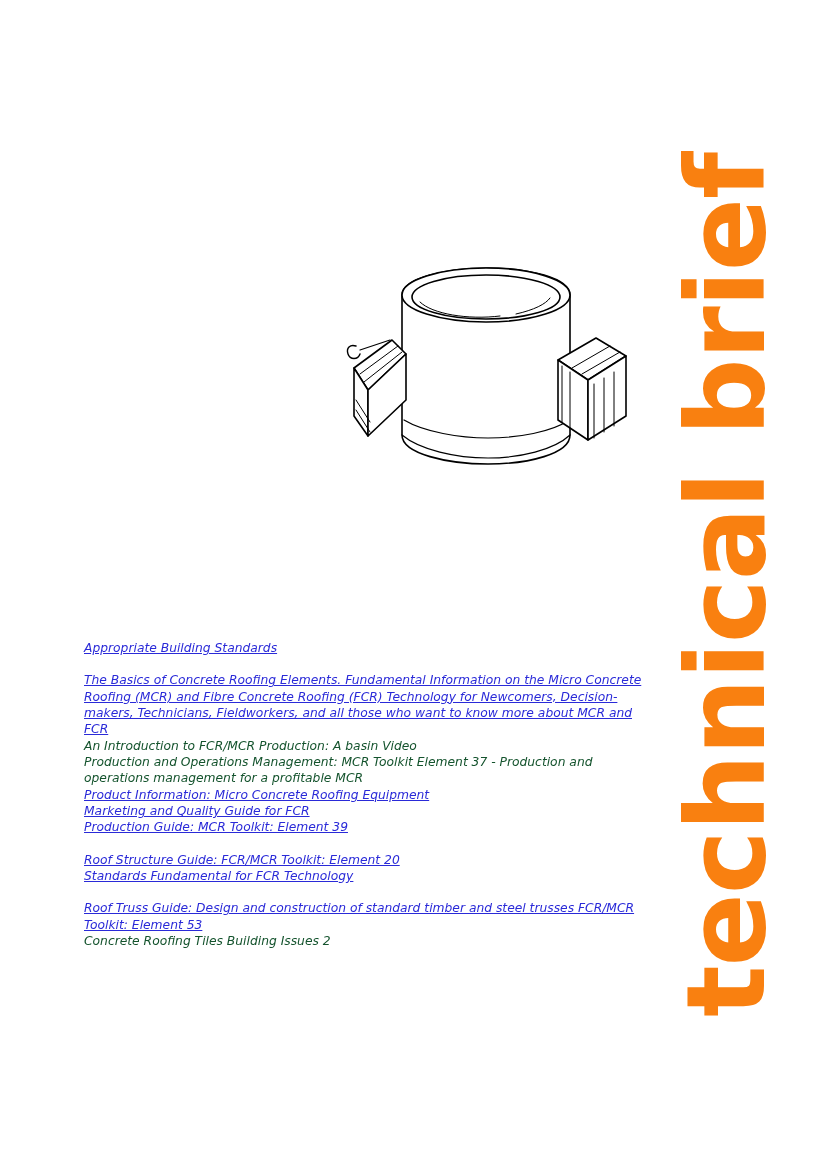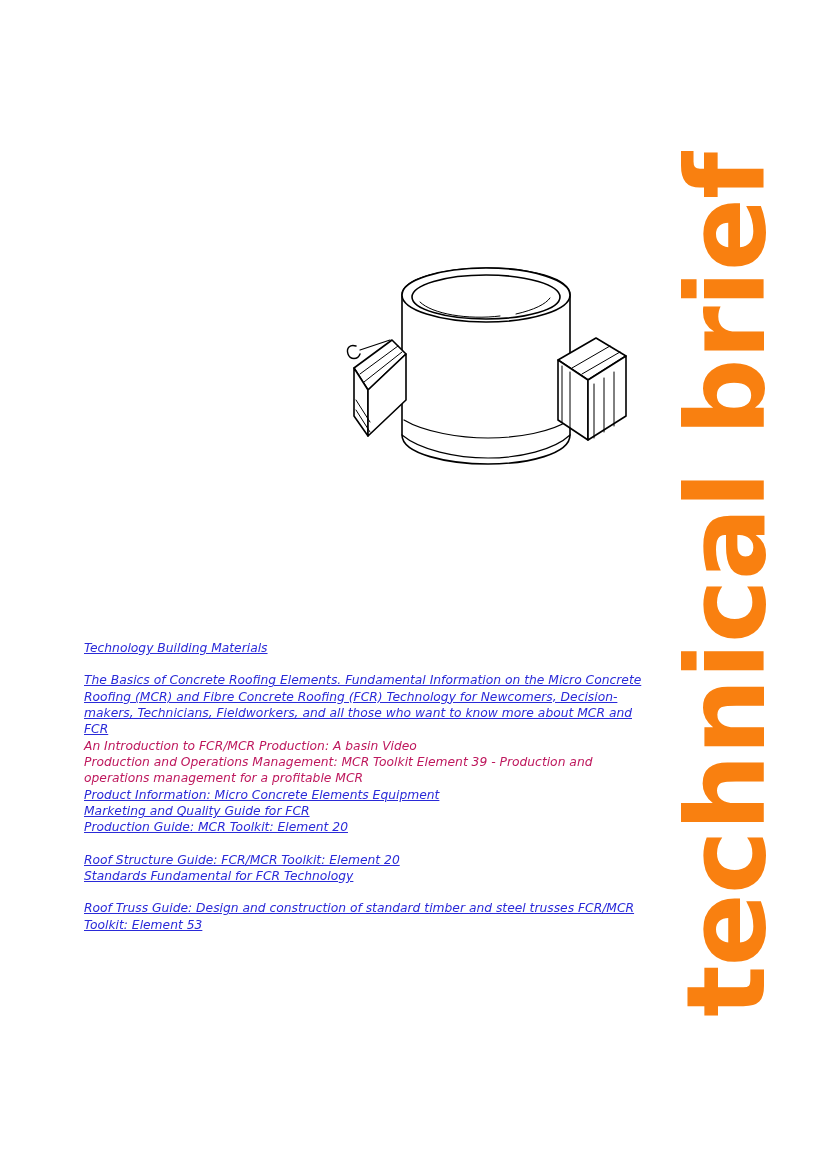--- a/index.html
+++ b/index.html
@@ -63,21 +63,21 @@
     color: #000000;
   }
   .content .entry {
     margin: 0 0 0 0;
   }
   .entry.link {
     color: #2A2AD8;
     text-decoration: underline;
   }
   .entry.plain {
-    color: #be185d;
+    color: #14532d;
   }
   .spacer-md { height: 16px; }
 </style>
 </head>
 <body>
 
 <div class="page">
 
   <div class="illustration">
     <svg viewBox="0 0 340 260" width="340" height="260" xmlns="http://www.w3.org/2000/svg">
@@ -123,28 +123,29 @@
         </g>
       </g>
     </svg>
   </div>
 
   <div class="vertical-title">
     <div class="vt-text">technical brief</div>
   </div>
 
   <div class="content">
-    <p class="entry link">Technology Building Materials</p>
+    <p class="entry link">Appropriate Building Standards</p>
     <div class="spacer-md"></div>
     <p class="entry link">The Basics of Concrete Roofing Elements. Fundamental Information on the Micro Concrete Roofing (MCR) and Fibre Concrete Roofing (FCR) Technology for Newcomers, Decision-makers, Technicians, Fieldworkers, and all those who want to know more about MCR and FCR</p>
     <p class="entry plain">An Introduction to FCR/MCR Production: A basin Video</p>
-    <p class="entry plain">Production and Operations Management: MCR Toolkit Element 39 - Production and operations management for a profitable MCR</p>
-    <p class="entry link">Product Information: Micro Concrete Elements Equipment</p>
+    <p class="entry plain">Production and Operations Management: MCR Toolkit Element 37 - Production and operations management for a profitable MCR</p>
+    <p class="entry link">Product Information: Micro Concrete Roofing Equipment</p>
     <p class="entry link">Marketing and Quality Guide for FCR</p>
-    <p class="entry link">Production Guide: MCR Toolkit: Element 20</p>
+    <p class="entry link">Production Guide: MCR Toolkit: Element 39</p>
     <div class="spacer-md"></div>
     <p class="entry link">Roof Structure Guide: FCR/MCR Toolkit: Element 20</p>
     <p class="entry link">Standards Fundamental for FCR Technology</p>
     <div class="spacer-md"></div>
     <p class="entry link">Roof Truss Guide: Design and construction of standard timber and steel trusses FCR/MCR Toolkit: Element 53</p>
+    <p class="entry plain">Concrete Roofing Tiles  Building Issues 2</p>
   </div>
 
 </div>
 
 </body></html>

